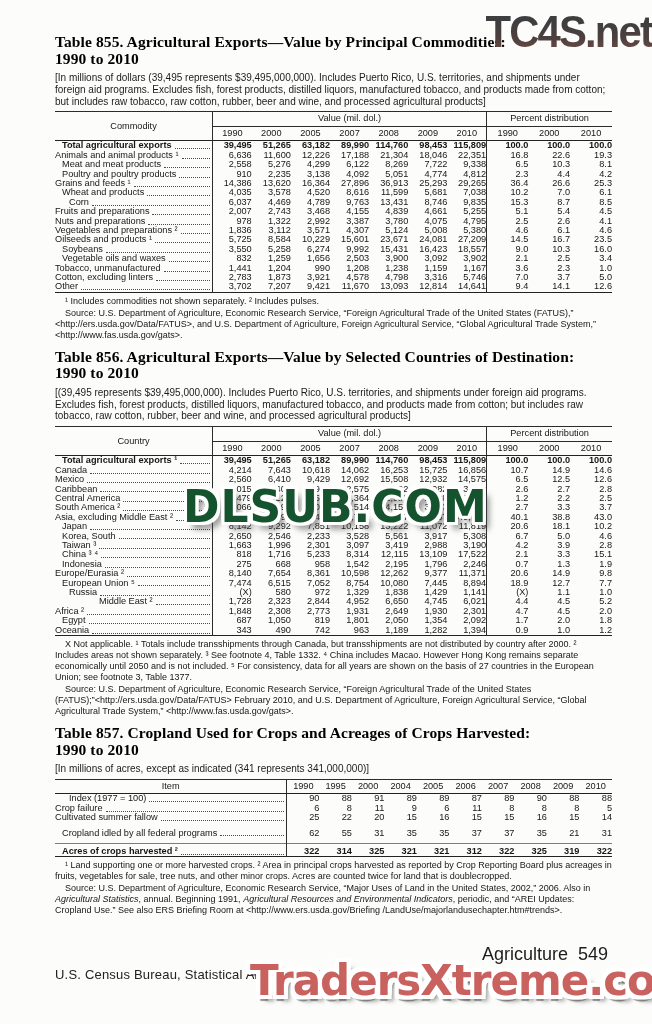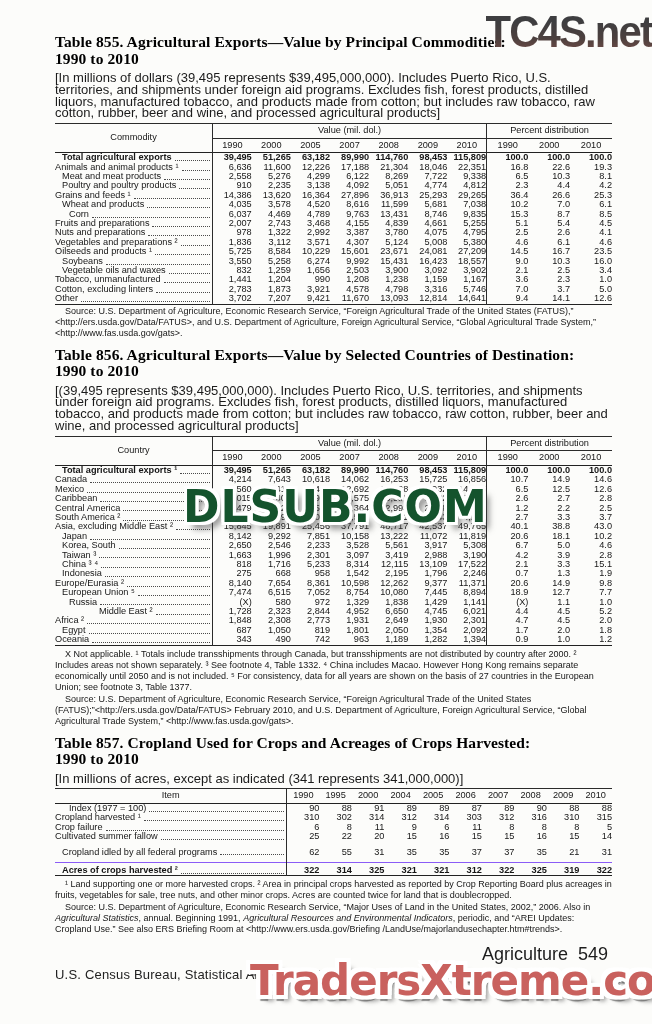--- a/index.html
+++ b/index.html
@@ -9,21 +9,21 @@
     font-family:"Liberation Sans", sans-serif;
     -webkit-font-smoothing:antialiased;
   }
   .page{position:absolute; left:55px; top:34px; width:557px;}
   .tbl-sec{margin-bottom:8px;}
   .tbl-title{
     font-family:"Liberation Serif", serif; font-weight:700;
     font-size:15.5px; line-height:16.5px; color:#000; margin:0 0 5px 0;
     letter-spacing:.1px;
   }
-  .note{font-size:13px; line-height:11.8px; margin:0 0 4px 0; color:#1b1b1b;}
+  .note{font-size:10px; line-height:11.8px; margin:0 0 4px 0; color:#1b1b1b;}
   table.stat{
     width:100%; border-collapse:collapse; table-layout:fixed;
     border-top:1px solid #2b2b2b; border-bottom:1.5px solid #222;
     font-size:9.2px;
   }
   table.stat thead{border-bottom:1.5px solid #222;}
   table.stat th{
     font-weight:400; text-align:center; vertical-align:middle;
     padding:1px 0; line-height:11.5px; font-size:9.2px;
   }
@@ -402,20 +402,21 @@
             <td class="num">11,670</td>
             <td class="num">13,093</td>
             <td class="num">12,814</td>
             <td class="num c-vlast">14,641</td>
             <td class="num pct">9.4</td>
             <td class="num pct">14.1</td>
             <td class="num pct">12.6</td>
           </tr>
         </tbody>
     </table>
+    <p class="fnote">¹ Includes commodities not shown separately. ² Includes pulses.</p>
     <p class="src">Source: U.S. Department of Agriculture, Economic Research Service, “Foreign Agricultural Trade of the United States (FATUS),” &lt;http://ers.usda.gov/Data/FATUS&gt;, and U.S. Department of Agriculture, Foreign Agricultural Service, “Global Agricultural Trade System,” &lt;http://www.fas.usda.gov/gats&gt;.</p>
   </section>
 
   <section class="tbl-sec">
     <div class="tbl-title">
       <div>Table 856. Agricultural Exports—Value by Selected Countries of Destination:</div>
       <div>1990 to 2010</div>
     </div>
     <p class="note">[(39,495 represents $39,495,000,000). Includes Puerto Rico, U.S. territories, and shipments under foreign aid programs. Excludes fish, forest products, distilled liquors, manufactured tobacco, and products made from cotton; but includes raw tobacco, raw cotton, rubber, beer and wine, and processed agricultural products]</p>
     <table class="stat">
@@ -850,38 +851,20 @@
             <td class="num">89</td>
             <td class="num">87</td>
             <td class="num">89</td>
             <td class="num">90</td>
             <td class="num">88</td>
             <td class="num">88</td>
           </tr>
           <tr>
             <td class="c-lbl">
               <div class="lblwrap">
-                <span class="t" style="padding-left: 0px;">Cropland harvested ¹</span>
-                <span class="dots"></span>
-              </div>
-            </td>
-            <td class="num">310</td>
-            <td class="num">302</td>
-            <td class="num">314</td>
-            <td class="num">312</td>
-            <td class="num">314</td>
-            <td class="num">303</td>
-            <td class="num">312</td>
-            <td class="num">316</td>
-            <td class="num">310</td>
-            <td class="num">315</td>
-          </tr>
-          <tr>
-            <td class="c-lbl">
-              <div class="lblwrap">
                 <span class="t" style="padding-left: 0px;">Crop failure</span>
                 <span class="dots"></span>
               </div>
             </td>
             <td class="num">6</td>
             <td class="num">8</td>
             <td class="num">11</td>
             <td class="num">9</td>
             <td class="num">6</td>
             <td class="num">11</td>

